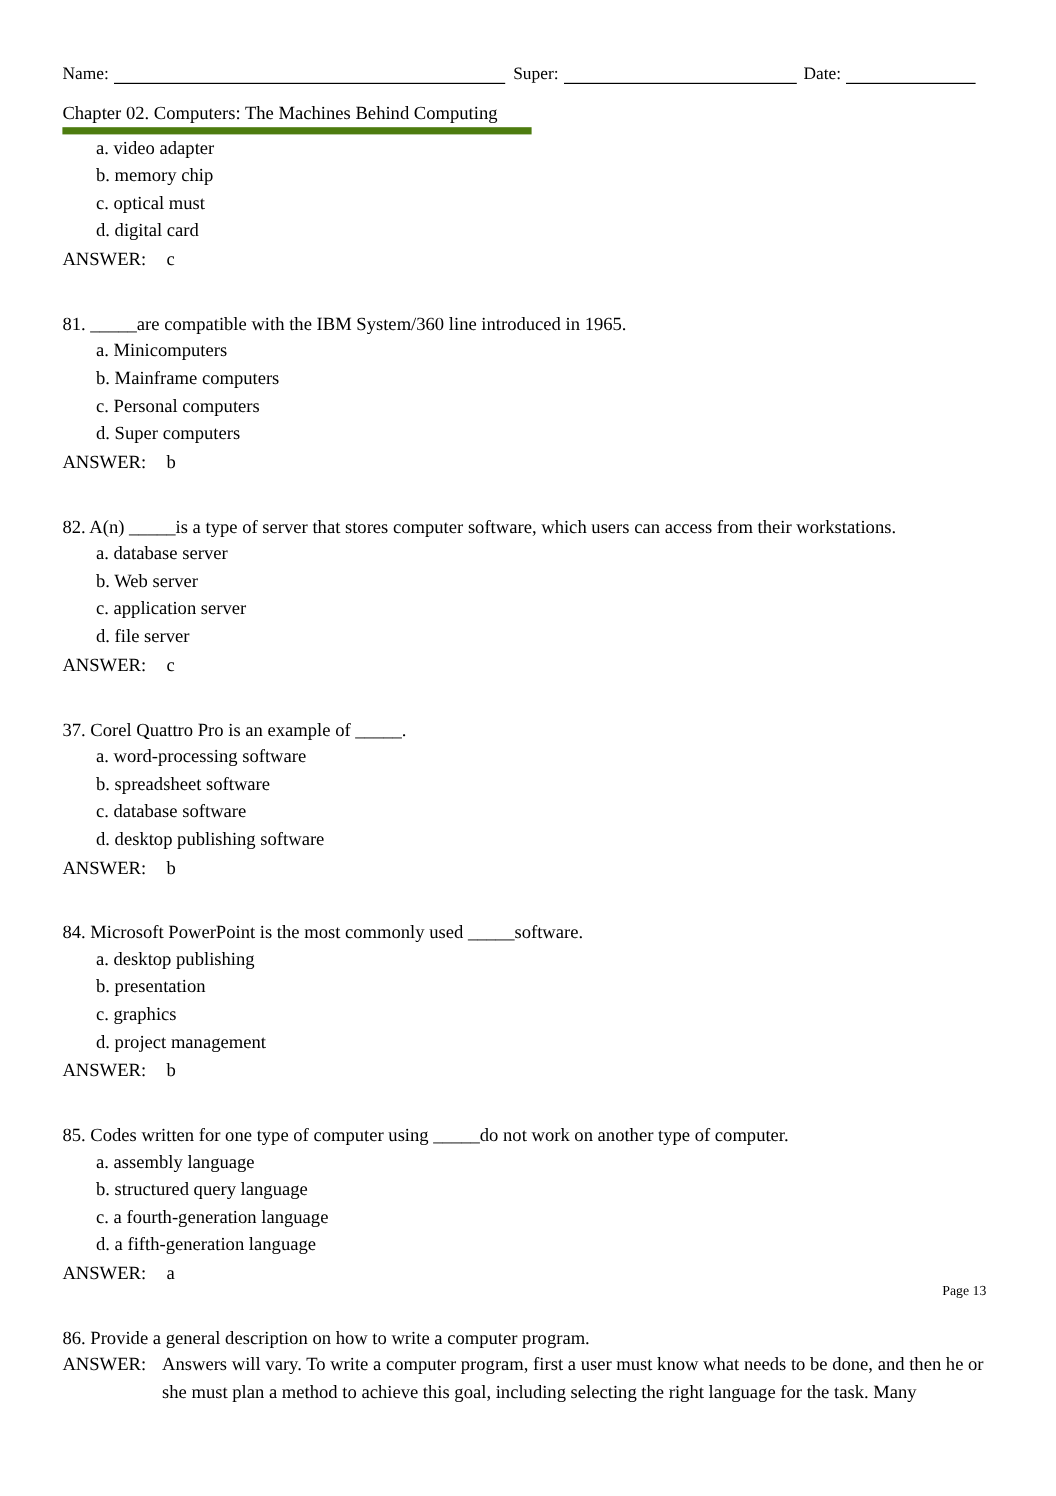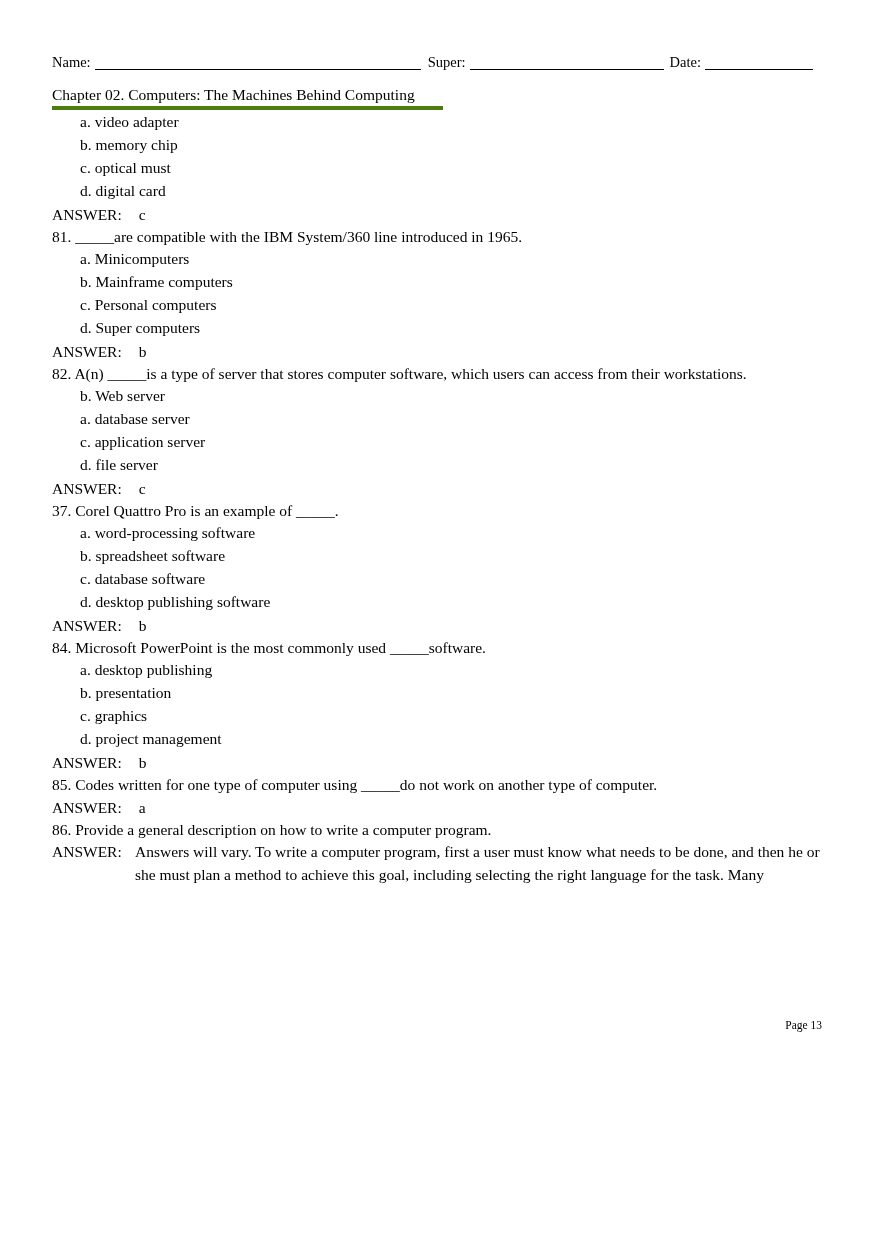--- a/index.html
+++ b/index.html
@@ -36,21 +36,21 @@
   .blank.date-blank  { width: 108px; }
   .hdr-gap-a { width: 7px; }
   .hdr-gap-b { width: 6px; }
 
   
   .chapter-title-row { margin-top: 15px; }
   .chapter-title {
     display: inline-block;
     font-size: 15.5px;
     line-height: 20px;
-    border-bottom: 4px solid #4d7c0f;
+    border-bottom: 6px solid #4d7c0f;
     padding-right: 28px;
     padding-bottom: 1px;
   }
 
   
   .q-text {
     margin: 0;
     font-size: 15.5px;
     line-height: 21px;
   }
@@ -65,21 +65,21 @@
   }
   .answer-line {
     margin: 1px 0 0 0;
     font-size: 15.5px;
     line-height: 23px;
   }
   .answer-label { }
   .answer-value { margin-left: 17px; }
 
   .orphan-block { }
-  .question { margin-top: 0; }
+  .question { margin-top: 32px; }
 
   
   .essay-answer {
     display: flex;
     align-items: flex-start;
     margin-top: 0;
     font-size: 15.5px;
     line-height: 23px;
   }
   .essay-answer .answer-label { flex: 0 0 83px; }
@@ -87,21 +87,21 @@
     margin: 0;
     flex: 1;
     max-width: 688px;
     font-size: 15.5px;
     line-height: 23px;
   }
 
   
   .page-number {
     position: absolute;
-    top: 1019px;
+    top: 1070px;
     right: 58px;
     font-size: 11.5px;
     font-family: "Liberation Serif", "DejaVu Serif", serif;
   }
 </style>
 </head>
 <body>
 
 <div class="sheet">
 
@@ -141,22 +141,22 @@
       <li class="option">d. Super computers</li>
     </ul>
     <p class="answer-line">
       <span class="answer-label">ANSWER:</span><span class="answer-value">b</span>
     </p>
   </section>
 
   <section class="question">
     <p class="q-text">82. A(n) _____is a type of server that stores computer software, which users can access from their workstations.</p>
     <ul class="options">
+      <li class="option">a. database server</li>
       <li class="option">b. Web server</li>
-      <li class="option">a. database server</li>
       <li class="option">c. application server</li>
       <li class="option">d. file server</li>
     </ul>
     <p class="answer-line">
       <span class="answer-label">ANSWER:</span><span class="answer-value">c</span>
     </p>
   </section>
 
   <section class="question">
     <p class="q-text">37. Corel Quattro Pro is an example of _____.</p>
@@ -179,20 +179,26 @@
       <li class="option">c. graphics</li>
       <li class="option">d. project management</li>
     </ul>
     <p class="answer-line">
       <span class="answer-label">ANSWER:</span><span class="answer-value">b</span>
     </p>
   </section>
 
   <section class="question">
     <p class="q-text">85. Codes written for one type of computer using _____do not work on another type of computer.</p>
+    <ul class="options">
+      <li class="option">a. assembly language</li>
+      <li class="option">b. structured query language</li>
+      <li class="option">c. a fourth-generation language</li>
+      <li class="option">d. a fifth-generation language</li>
+    </ul>
     <p class="answer-line">
       <span class="answer-label">ANSWER:</span><span class="answer-value">a</span>
     </p>
   </section>
 
   <section class="question">
     <p class="q-text">86. Provide a general description on how to write a computer program.</p>
     <div class="essay-answer">
       <span class="answer-label">ANSWER:</span>
       <p class="essay-answer-text">Answers will vary. To write a computer program, first a user must know what needs to be done, and then he or she must plan a method to achieve this goal, including selecting the right language for the task. Many</p>

